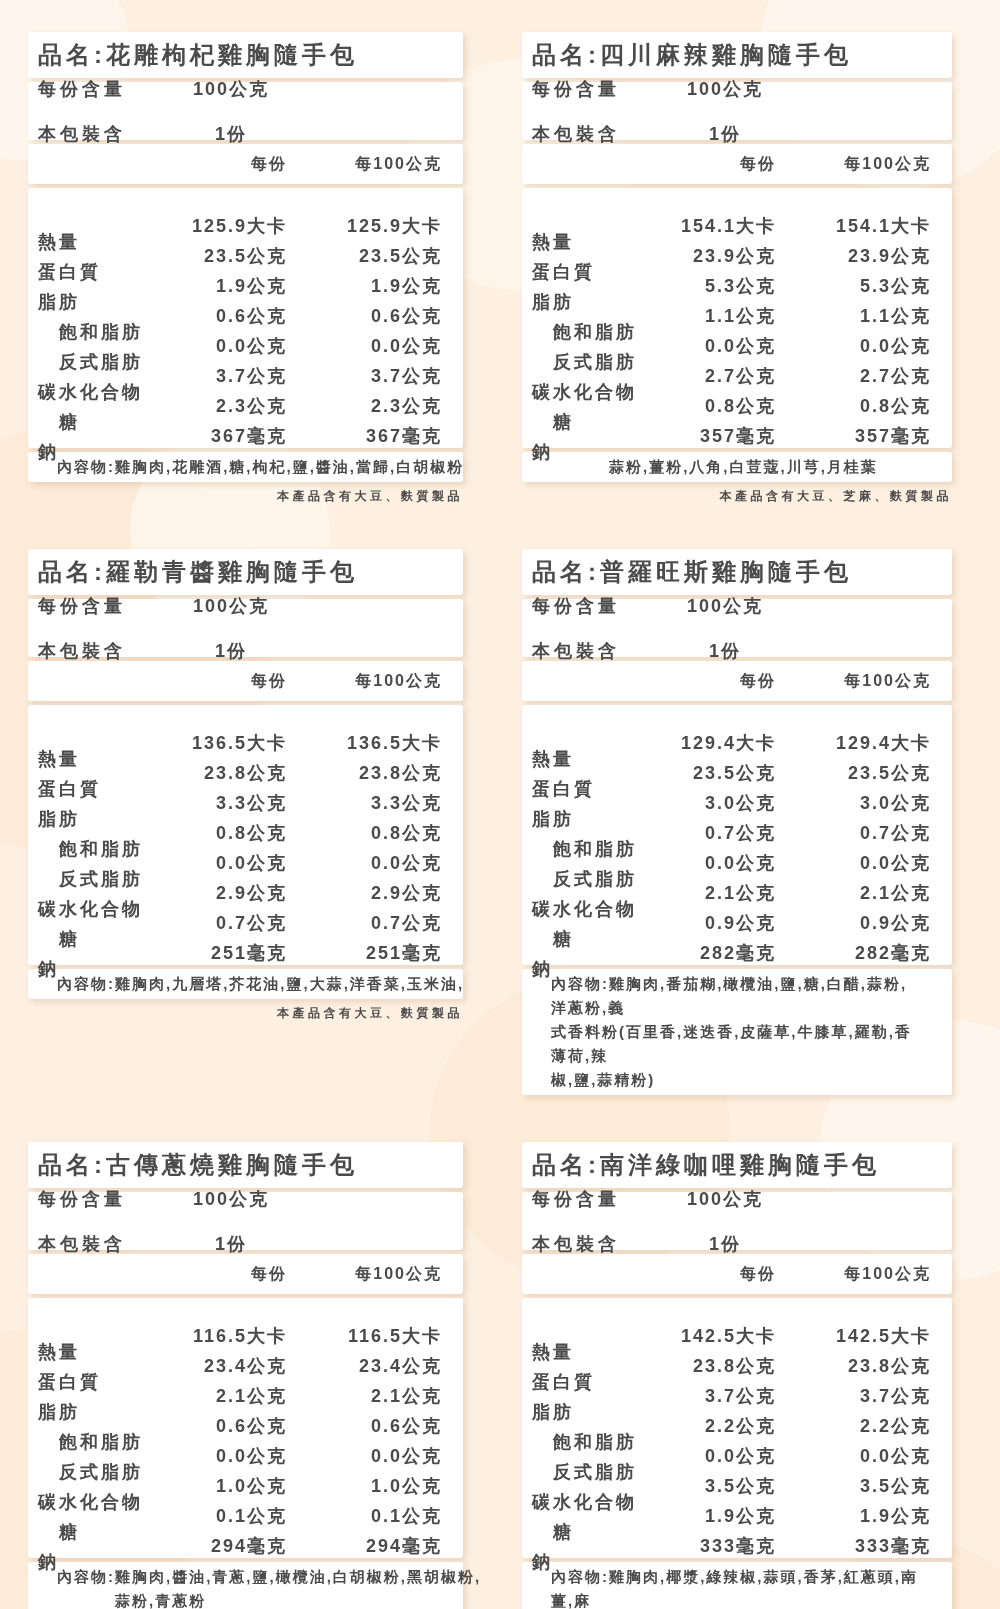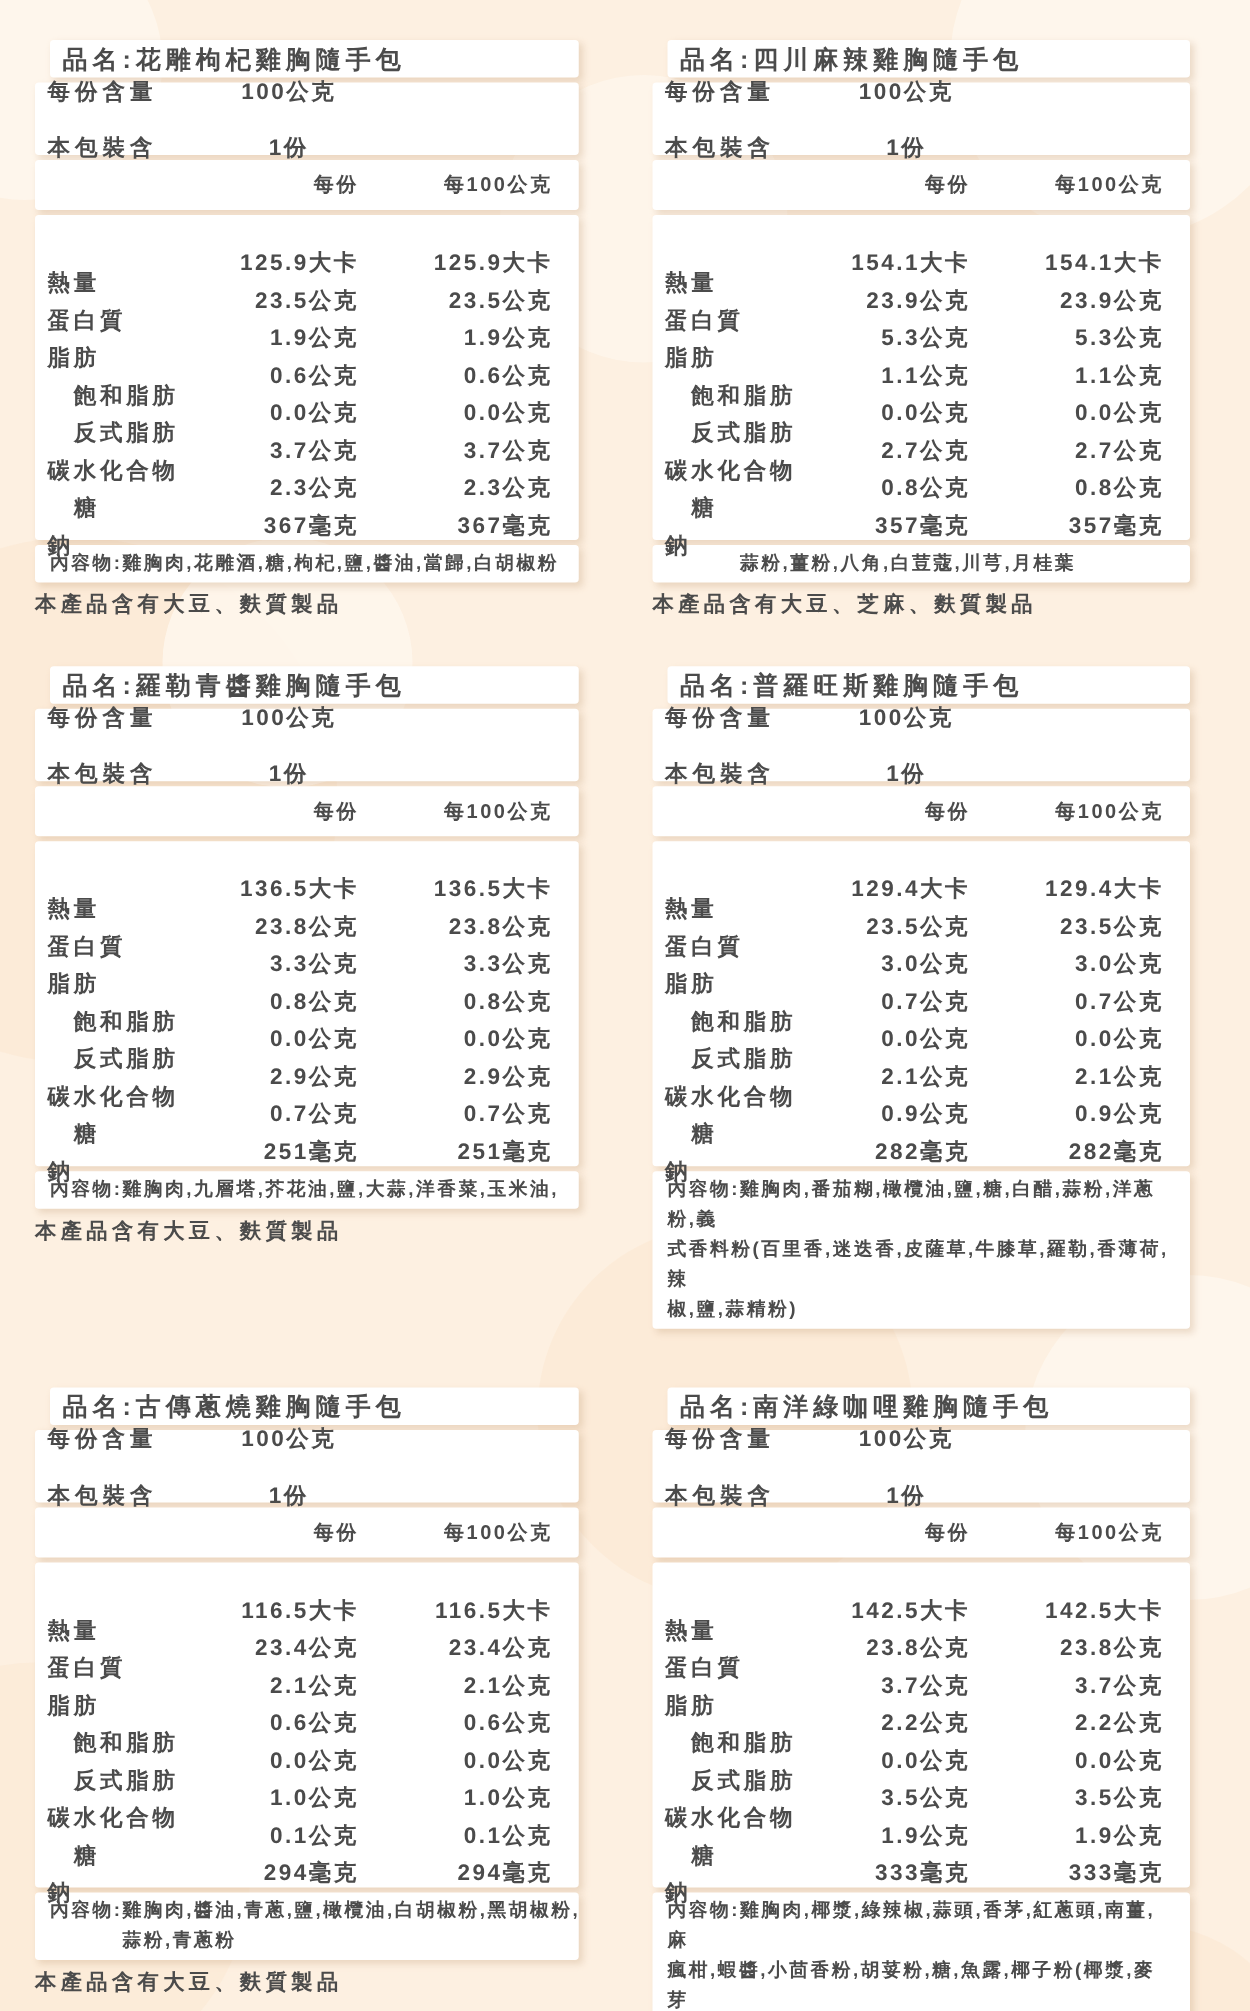--- a/index.html
+++ b/index.html
@@ -41,24 +41,24 @@
     align-items:start;
   }
   .panel{display:block;}
   .box{
     background:var(--card);
     border-radius:3px;
     box-shadow:3px 3px 6px var(--shadow);
     margin-bottom:4px;
   }
   .title-box{
-    height:30px;
+    height:46px;
     display:flex;align-items:center;
     padding:0 10px;
-    font-size:20px;letter-spacing:4px;margin-left:12px;
+    font-size:24px;letter-spacing:4px;
   }
   .serving-box{
     height:58px;
     display:flex;flex-direction:column;justify-content:center;
     gap:21px;
     padding:0 10px;
     font-size:18px;
   }
   .serving-row{display:flex;align-items:center;}
   .s-label{width:132px;letter-spacing:4px;}
@@ -74,29 +74,30 @@
   .values-box{padding:10px 21px 10px 10px;}
   .vrow{
     display:grid;grid-template-columns:1fr 128px 155px;
     height:30px;align-items:center;
     font-size:18px;
   }
   .vrow .lbl{letter-spacing:3px;white-space:nowrap;margin-top:32px;}
   .vrow.indent .lbl{padding-left:21px;}
   .vrow .num{text-align:right;letter-spacing:2px;white-space:nowrap;}
   .ing-box{
-    padding:3px 12px;
+    padding:3px 29px;
     font-size:15px;line-height:24px;letter-spacing:2px;
   }
   .ing-line{white-space:nowrap;}
   .ing-line.cont{padding-left:58px;}
   .wrap .ing-line{white-space:normal;}
   .allergen{
     margin-top:6px;height:18px;
-    font-size:17px;letter-spacing:3.5px;font-family:Liberation Serif, serif;
+    text-align:right;
+    font-size:12px;letter-spacing:3.5px;font-family:Liberation Serif, serif;
   }
 </style>
 </head>
 <body>
 
 <div class="page">
   <div class="deco d1"></div>
   <div class="deco d2"></div>
   <div class="deco d3"></div>
   <div class="deco d4"></div>

